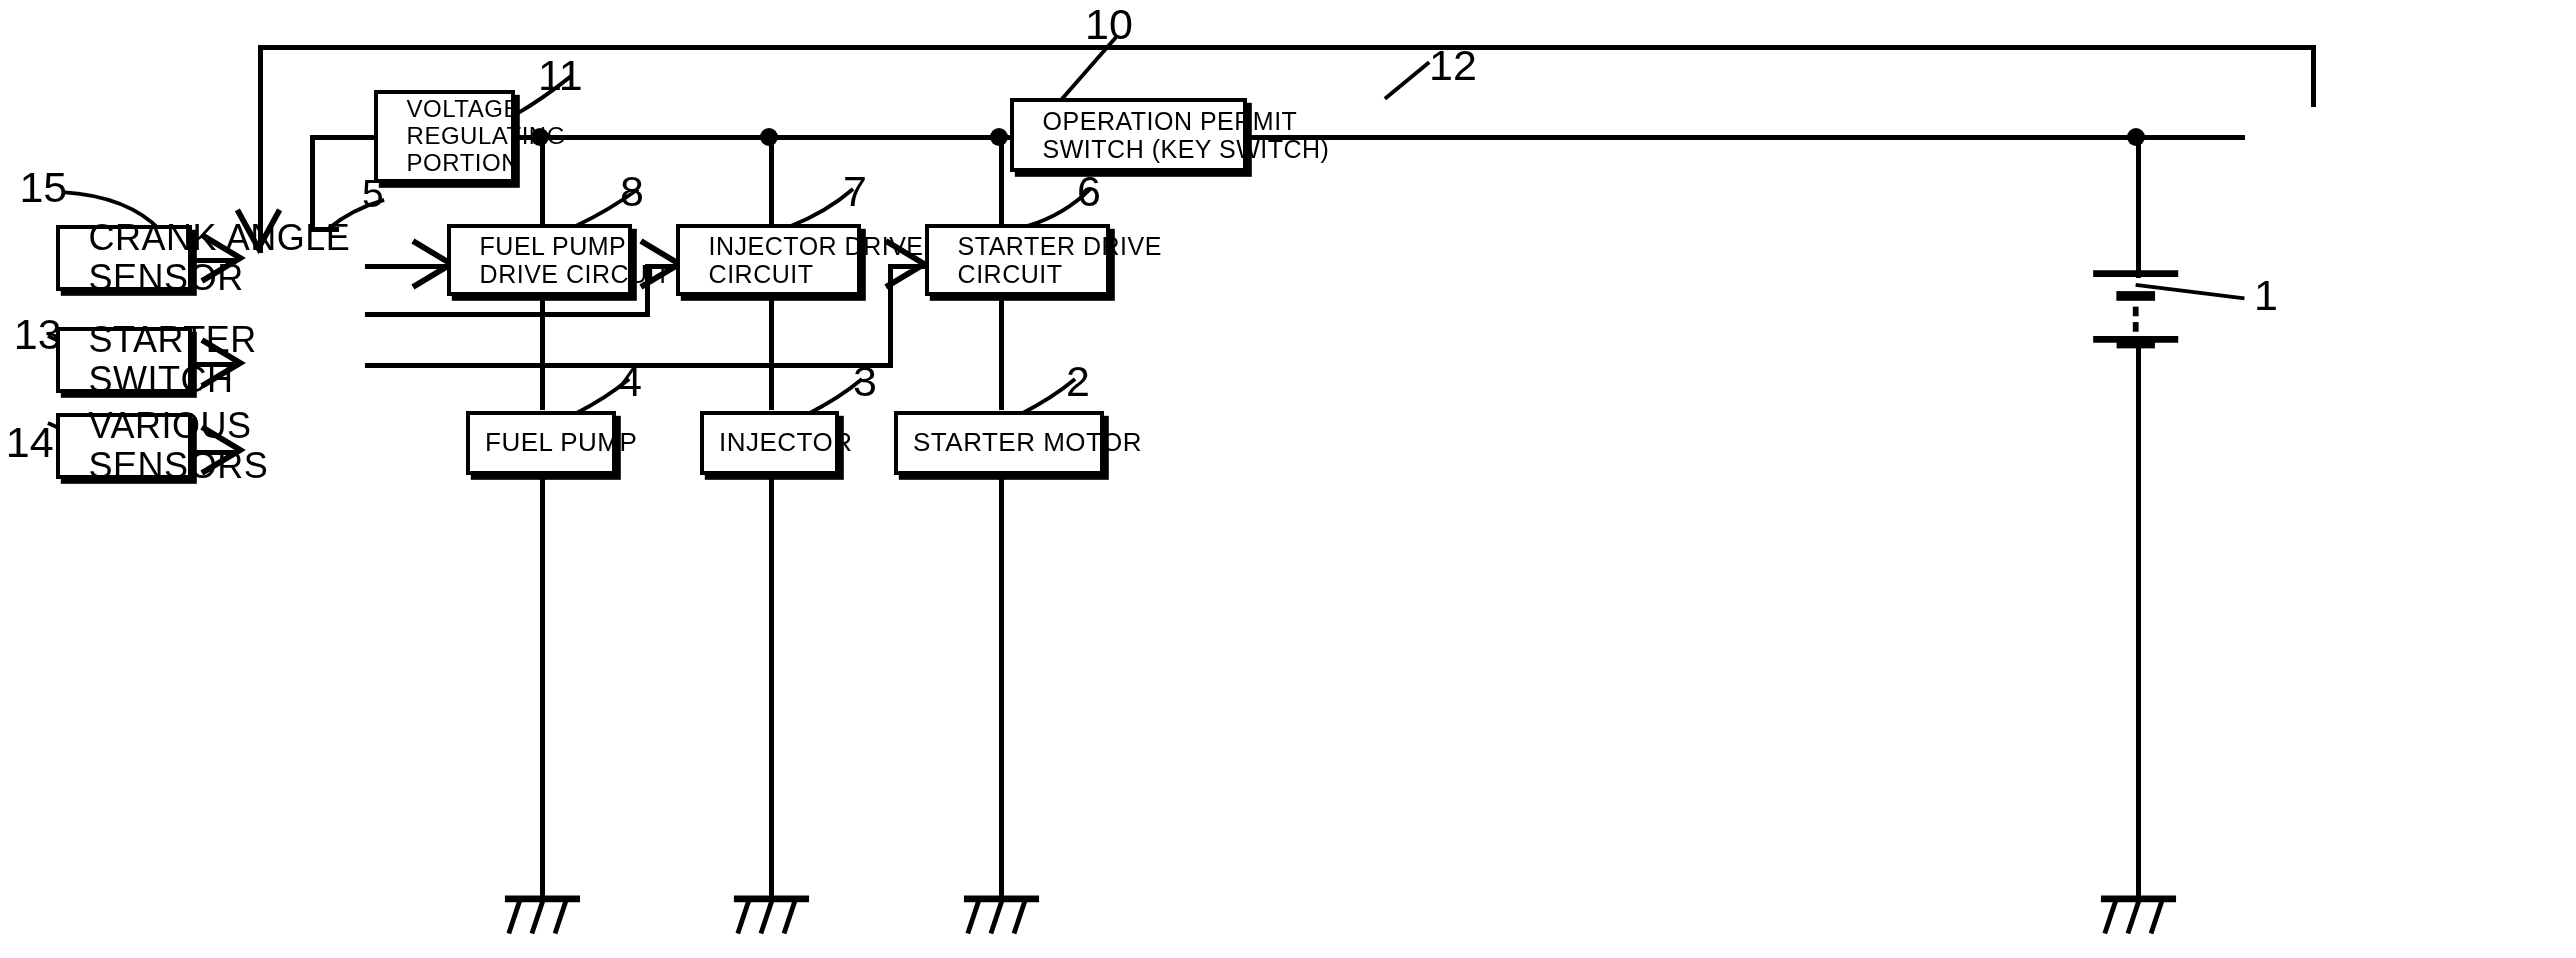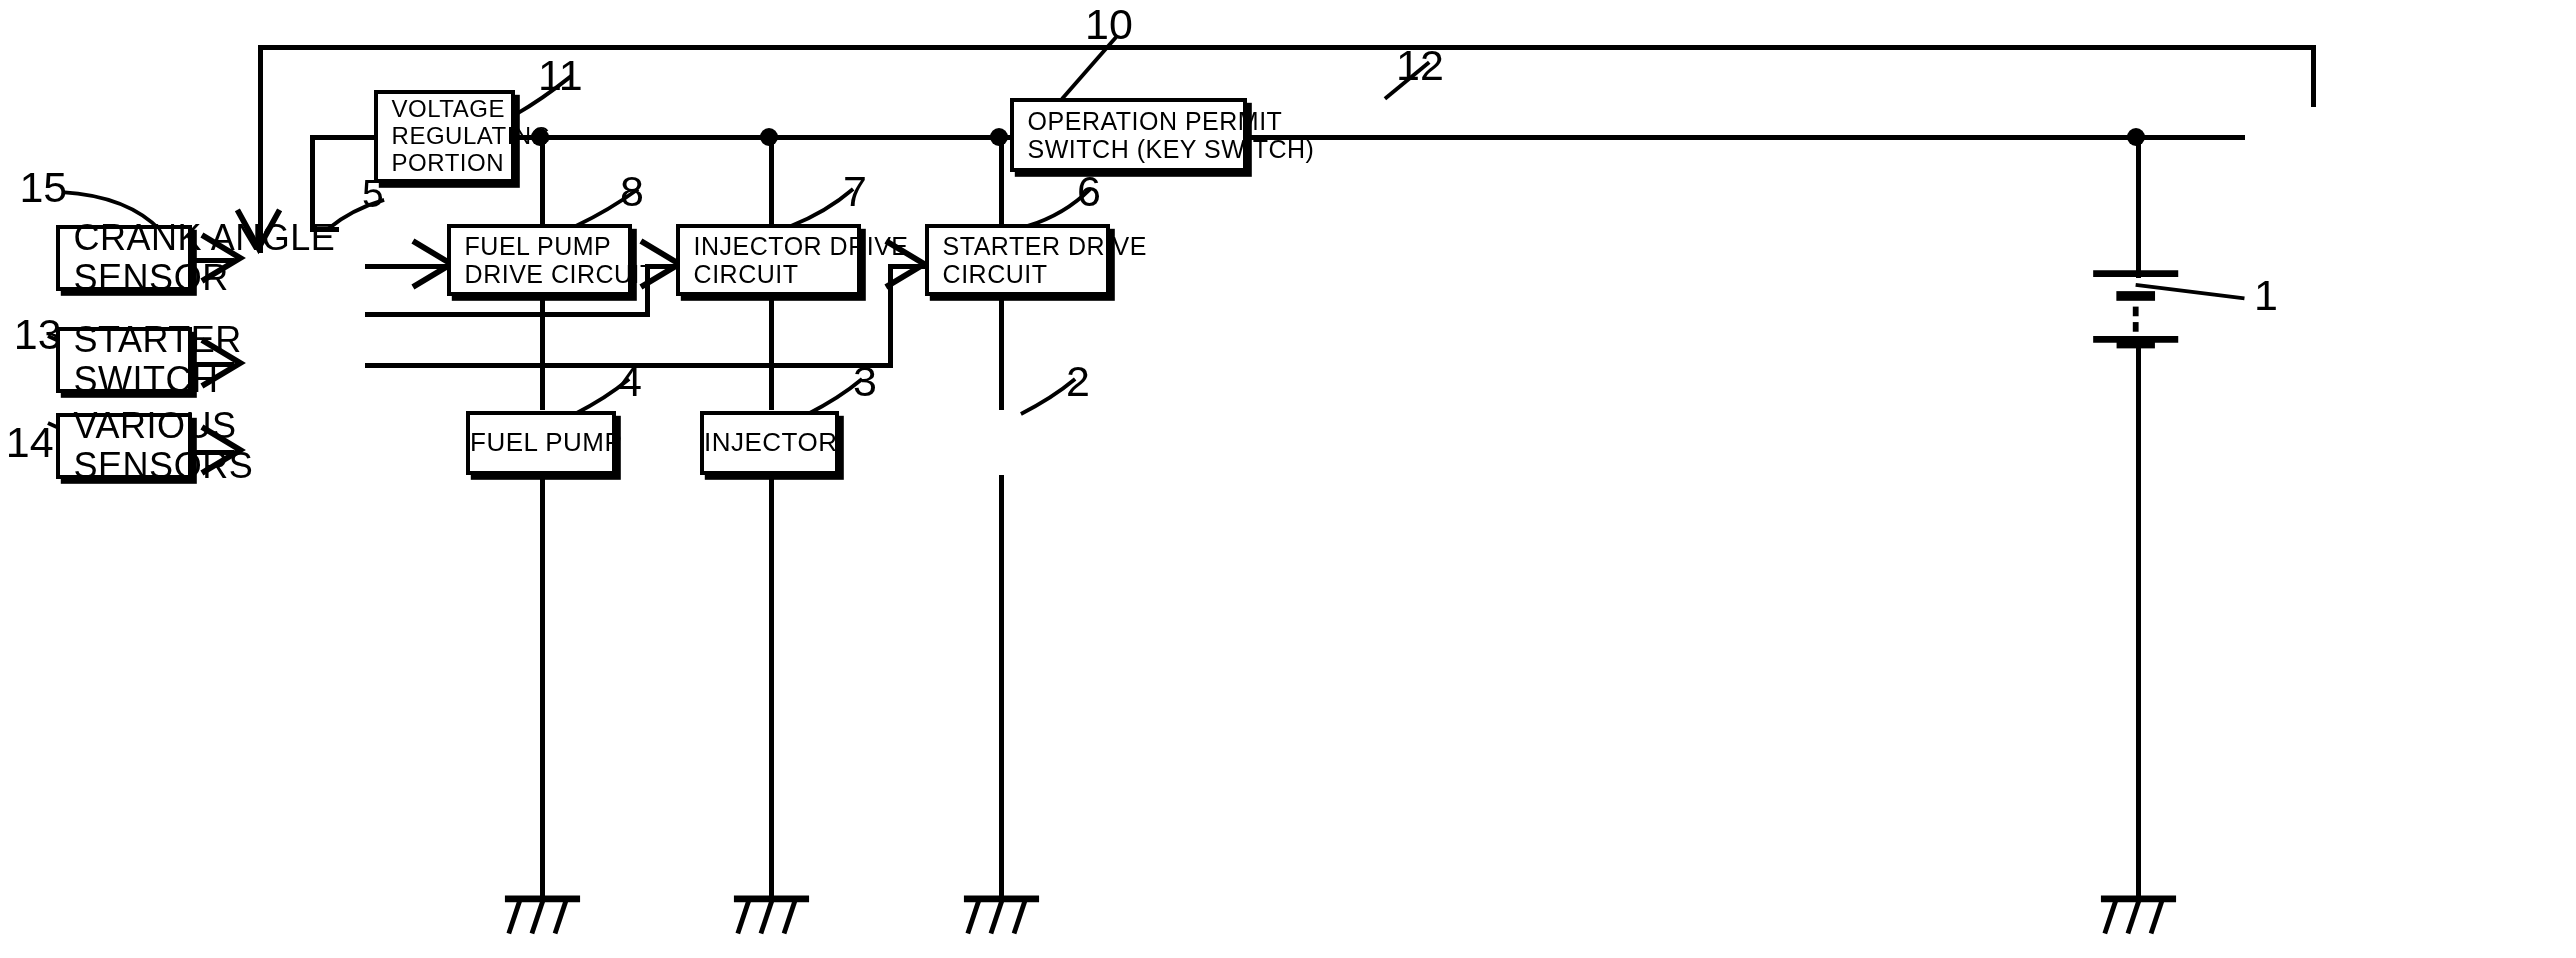--- a/index.html
+++ b/index.html
@@ -25,20 +25,21 @@
     background: #fff;
     display: flex;
     flex-direction: column;
     justify-content: center;
     color: #000;
     font-size: 36px;
     line-height: 1.12;
     letter-spacing: 0.5px;
     z-index: 6;
     box-shadow: 4.8px 4.8px 0 #000;
+    padding-left: 15px;
   }
   .box .ln {
     display: block;
     white-space: pre;
     padding-left: 13.6px;
   }
   .box.center .ln { text-align: center; padding-left: 0; }
 
   
   .w {
@@ -224,20 +225,23 @@
 
 
   <div class="box center" style="left:466px; top:411px; width:150px; height:64px; font-size:26px;">
     <span class="ln">FUEL PUMP</span>
   </div>
 
   <div class="box center" style="left:700px; top:411px; width:139px; height:64px; font-size:26px;">
     <span class="ln">INJECTOR</span>
   </div>
 
+  <div class="box center" style="left:894px; top:411px; width:210px; height:64px; font-size:26px;">
+    <span class="ln">STARTER MOTOR</span>
+  </div>
 
   <div class="battery" style="left:2064px; top:266px;">
     <svg width="155" height="87" viewBox="0 0 160 90">
 
       <line x1="30" y1="8" x2="118" y2="8" stroke="#000" stroke-width="7"></line>
 
       <rect x="54" y="26" width="40" height="10" fill="#000"></rect>
 
       <line x1="74" y1="42" x2="74" y2="52" stroke="#000" stroke-width="6"></line>
       <line x1="74" y1="58" x2="74" y2="68" stroke="#000" stroke-width="6"></line>
@@ -357,20 +361,20 @@
 
   <div class="ref" style="left:19.4px; top:163px;text-align:center;">15</div>
   <div class="ref" style="left:5.8px; top:310px;margin-left:8px;">13</div>
   <div class="ref" style="left:5.8px; top:397px;margin-top:21px;">14</div>
   <div class="ref" style="left:362px; top:172px; font-size:39px;">5</div>
   <div class="ref" style="left:538px; top:51px;">11</div>
   <div class="ref" style="left:620px; top:167px;">8</div>
   <div class="ref" style="left:843px; top:167px;">7</div>
   <div class="ref" style="left:1077px; top:167px;">6</div>
   <div class="ref" style="left:1085px; top:0px;">10</div>
-  <div class="ref" style="left:1396px; top:41px;">12</div>
+  <div class="ref" style="left:1429px; top:41px;">12</div>
   <div class="ref" style="left:618px; top:357px;">4</div>
   <div class="ref" style="left:853px; top:357px;">3</div>
   <div class="ref" style="left:1066px; top:357px;">2</div>
   <div class="ref" style="left:2254px; top:271px;">1</div>
 
 </div>
 
 
 </body></html>

